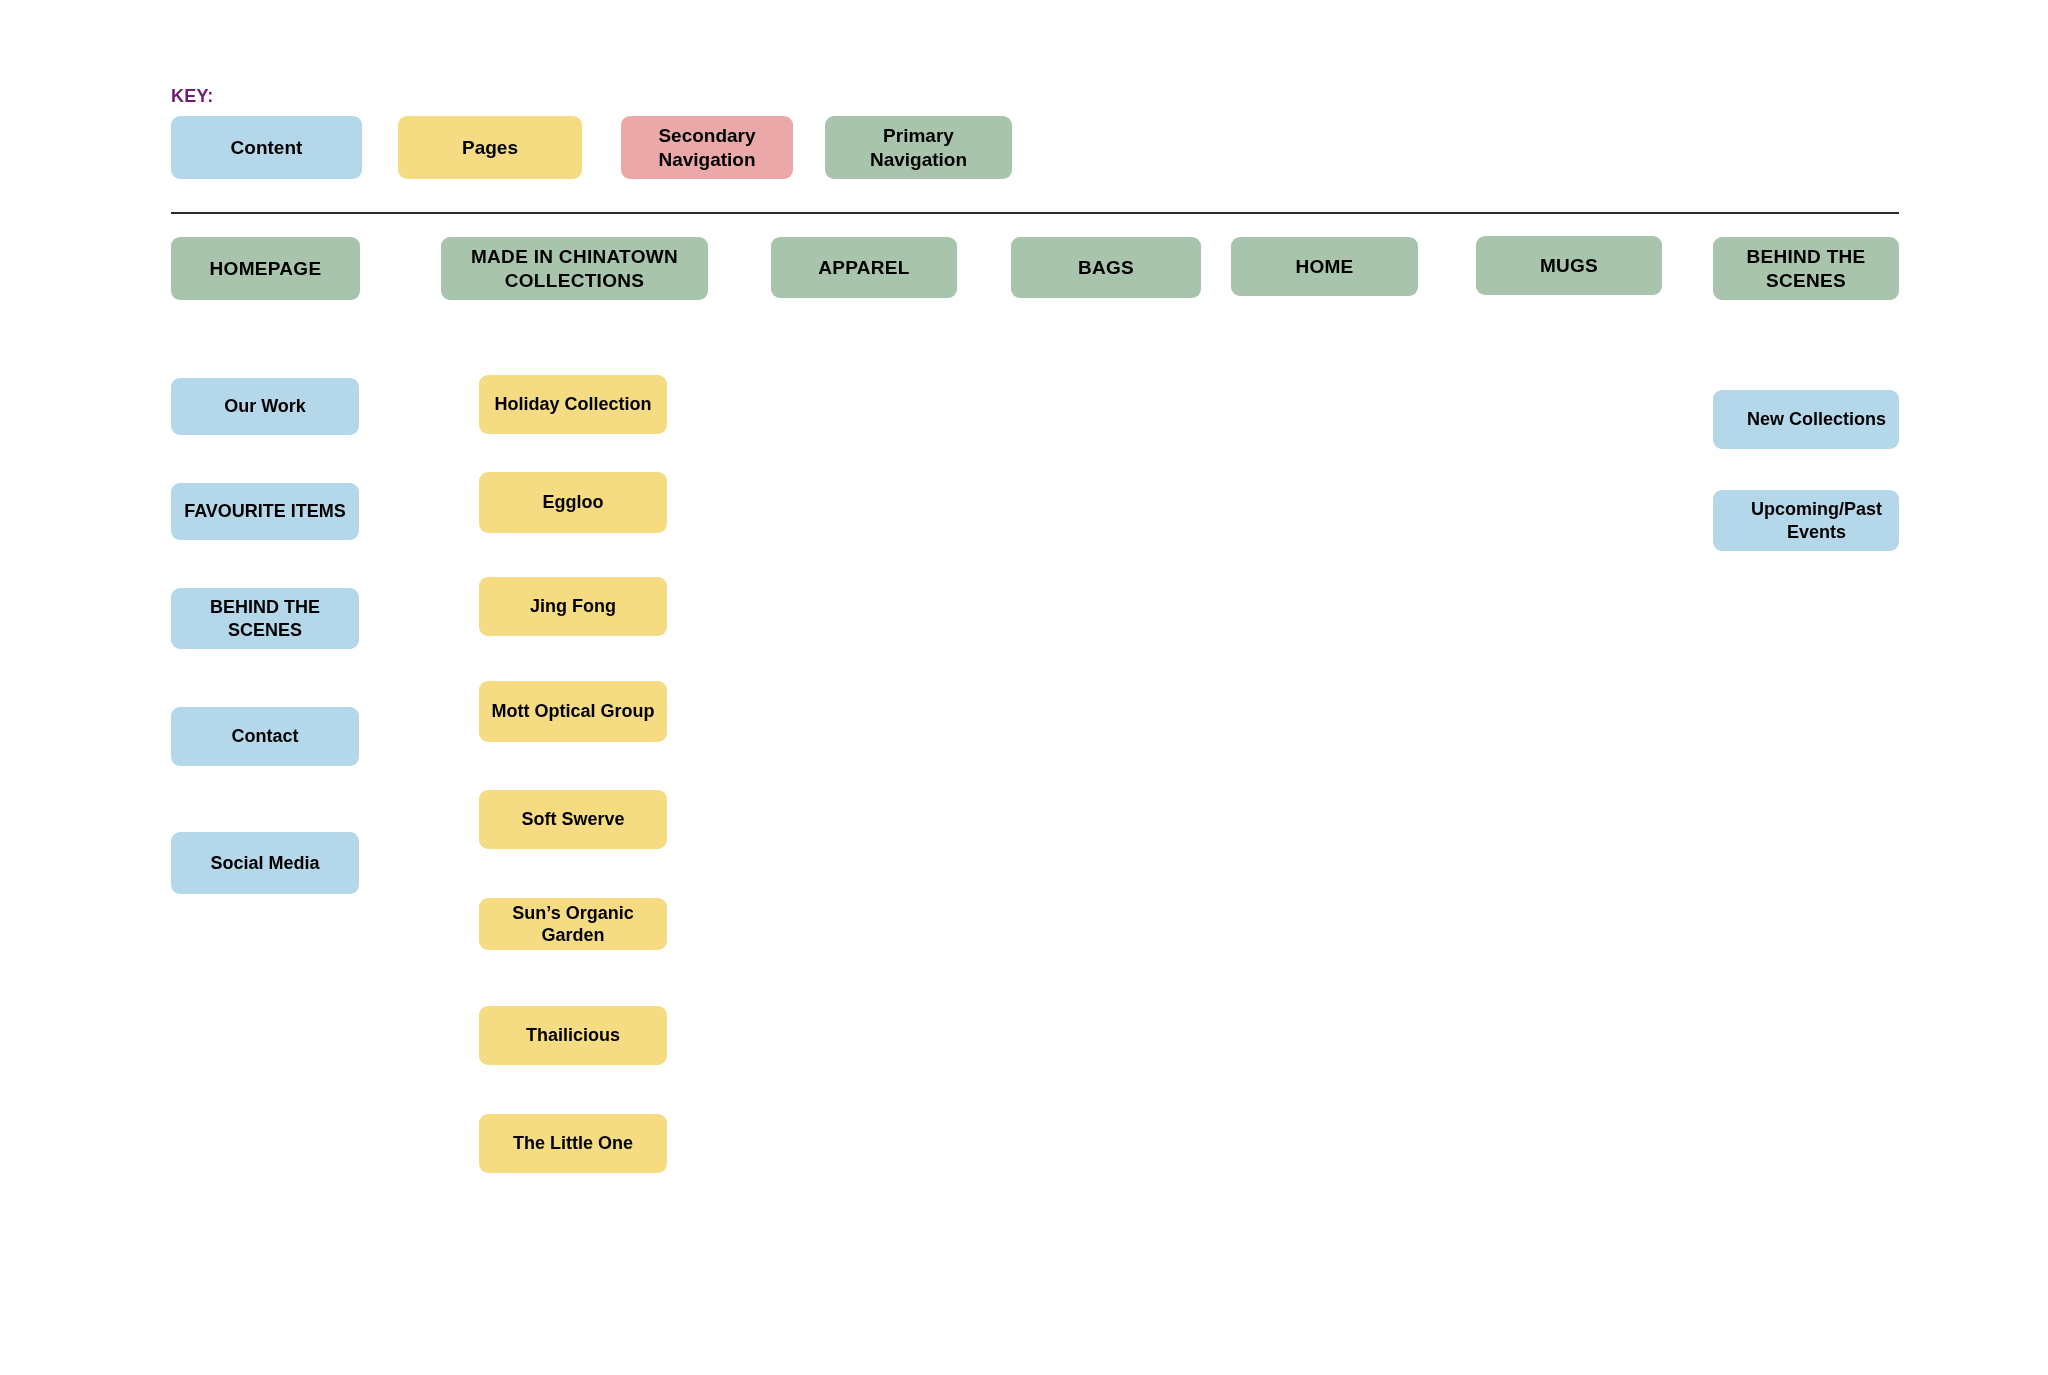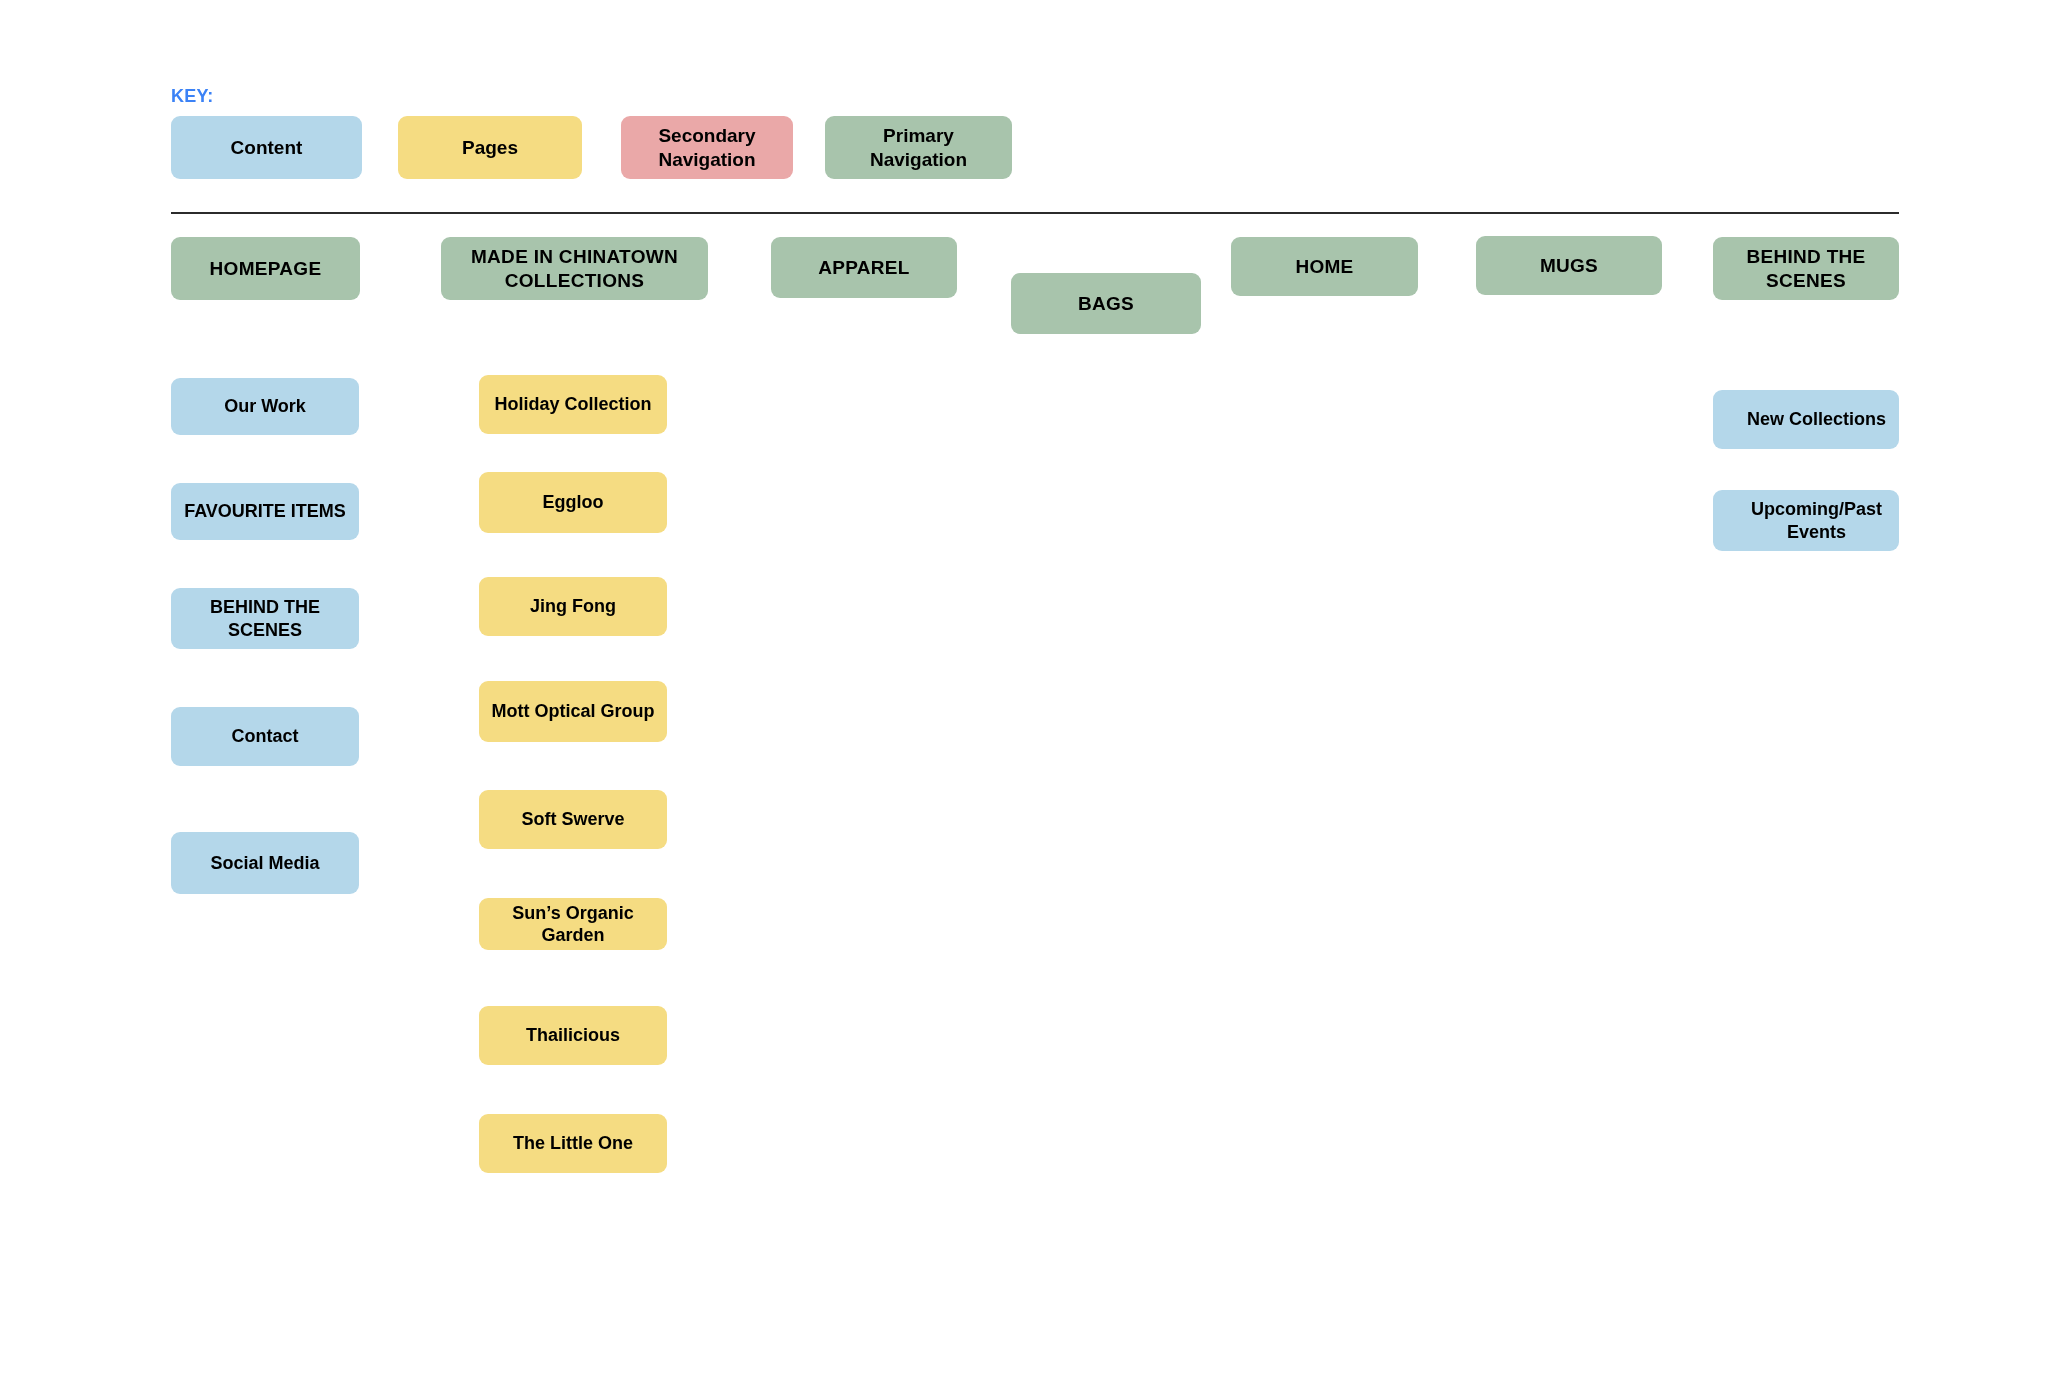--- a/index.html
+++ b/index.html
@@ -43,21 +43,21 @@
   .node.primary   { background: #a8c4ac; }
 
   
   #key-label {
     position: absolute;
     left: 171px;
     top: 86px;
     font-size: 18px;
     font-weight: 700;
     letter-spacing: 0.2px;
-    color: #3b82f6;
+    color: #701a75;
   }
 
   .key-node {
     top: 116px;
     height: 63px;
     font-size: 19px;
   }
   #key-content   { left: 171px; width: 191px; justify-content: center; }
   #key-pages     { left: 398px; width: 184px; }
   #key-secondary { left: 621px; width: 172px; }
@@ -75,21 +75,21 @@
 
   
   .nav-node {
     font-size: 19px;
     letter-spacing: 0.3px;
   }
 
   #nav-homepage   { left: 171px;  top: 237px; width: 189px; height: 63px; }
   #nav-made-in-chinatown-collections { left: 441px; top: 237px; width: 267px; height: 63px; }
   #nav-apparel    { left: 771px;  top: 237px; width: 186px; height: 61px; }
-  #nav-bags       { left: 1011px; top: 237px; width: 190px; height: 61px; margin-top: 36px; }
+  #nav-bags       { left: 1011px; top: 237px; width: 190px; height: 61px; }
   #nav-home       { left: 1231px; top: 237px; width: 187px; height: 59px; }
   #nav-mugs       { left: 1476px; top: 236px; width: 186px; height: 59px; }
   #nav-behind-the-scenes { left: 1713px; top: 237px; width: 186px; height: 63px; }
 
   
   .left-node {
     left: 171px;
     width: 188px;
     font-size: 18px;
   }

